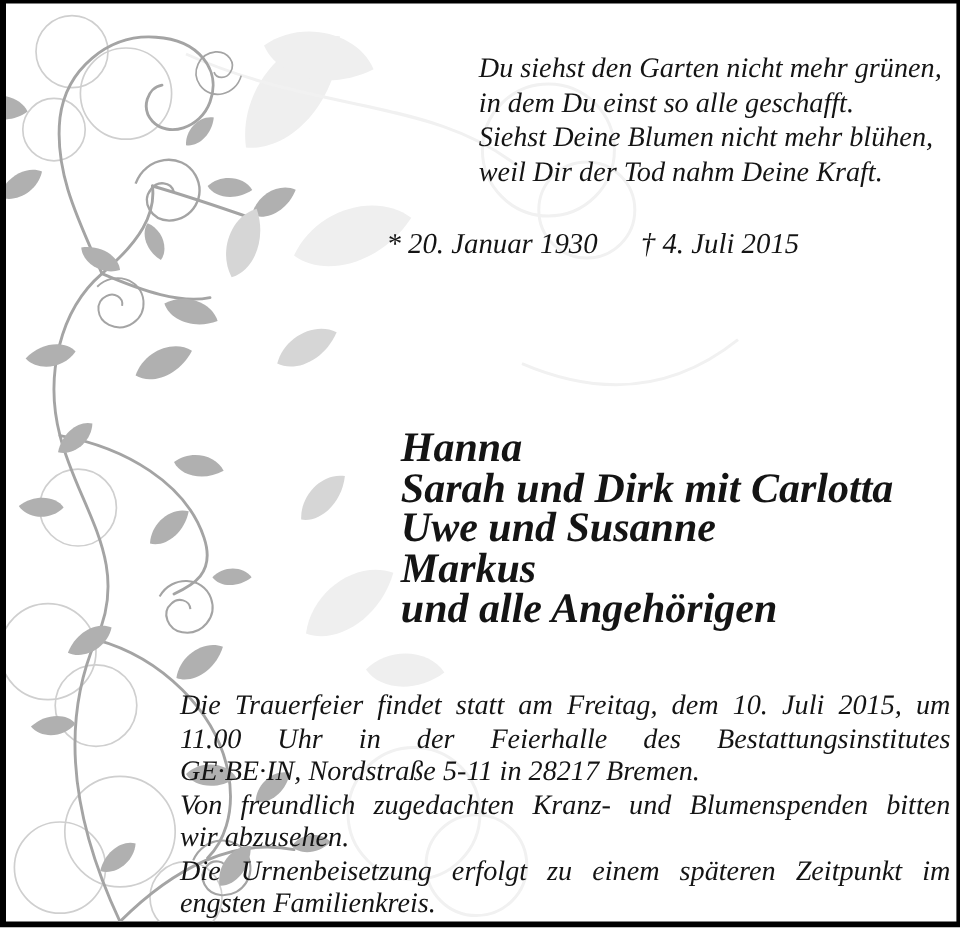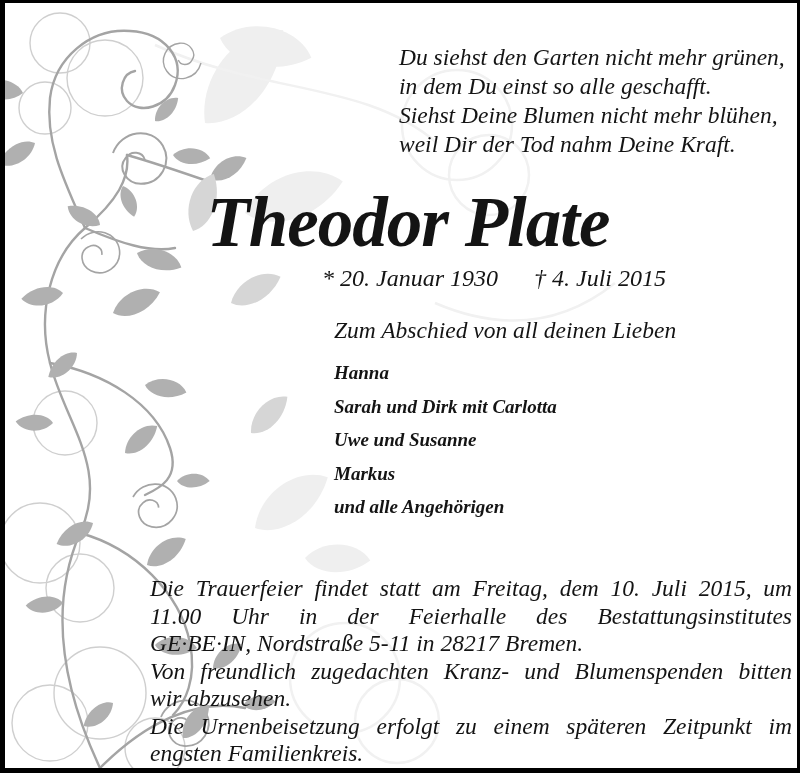--- a/index.html
+++ b/index.html
@@ -58,21 +58,21 @@
     left: 329px; top: 314px;
     font-style: italic;
     font-size: 23.5px;
     white-space: nowrap;
   }
   .mourners {
     position: absolute;
     left: 329px; top: 353px;
     font-style: italic;
     font-weight: bold;
-    font-size: 19px;
+    font-size: 35px;
     line-height: 33.5px;
     white-space: nowrap;
   }
   .details {
     position: absolute;
     left: 145px; top: 548px;
     width: 642px;
     font-style: italic;
     font-size: 23.5px;
     line-height: 27.5px;
@@ -176,28 +176,26 @@
   </svg>
 
   <div class="poem">
     <div>Du siehst den Garten nicht mehr grünen,</div>
     <div>in dem Du einst so alle geschafft.</div>
     <div>Siehst Deine Blumen nicht mehr blühen,</div>
     <div>weil Dir der Tod nahm Deine Kraft.</div>
   </div>
 
   <div class="name-block">
-    <div class="deceased-name">Theodor Plate</div>
     <div class="dates">
       <span>* 20. Januar 1930</span>
       <span>† 4. Juli 2015</span>
     </div>
   </div>
 
-  <div class="farewell">Zum Abschied von all deinen Lieben</div>
 
   <div class="mourners">
     <div>Hanna</div>
     <div>Sarah und Dirk mit Carlotta</div>
     <div>Uwe und Susanne</div>
     <div>Markus</div>
     <div>und alle Angehörigen</div>
   </div>
 
   <div class="details">

